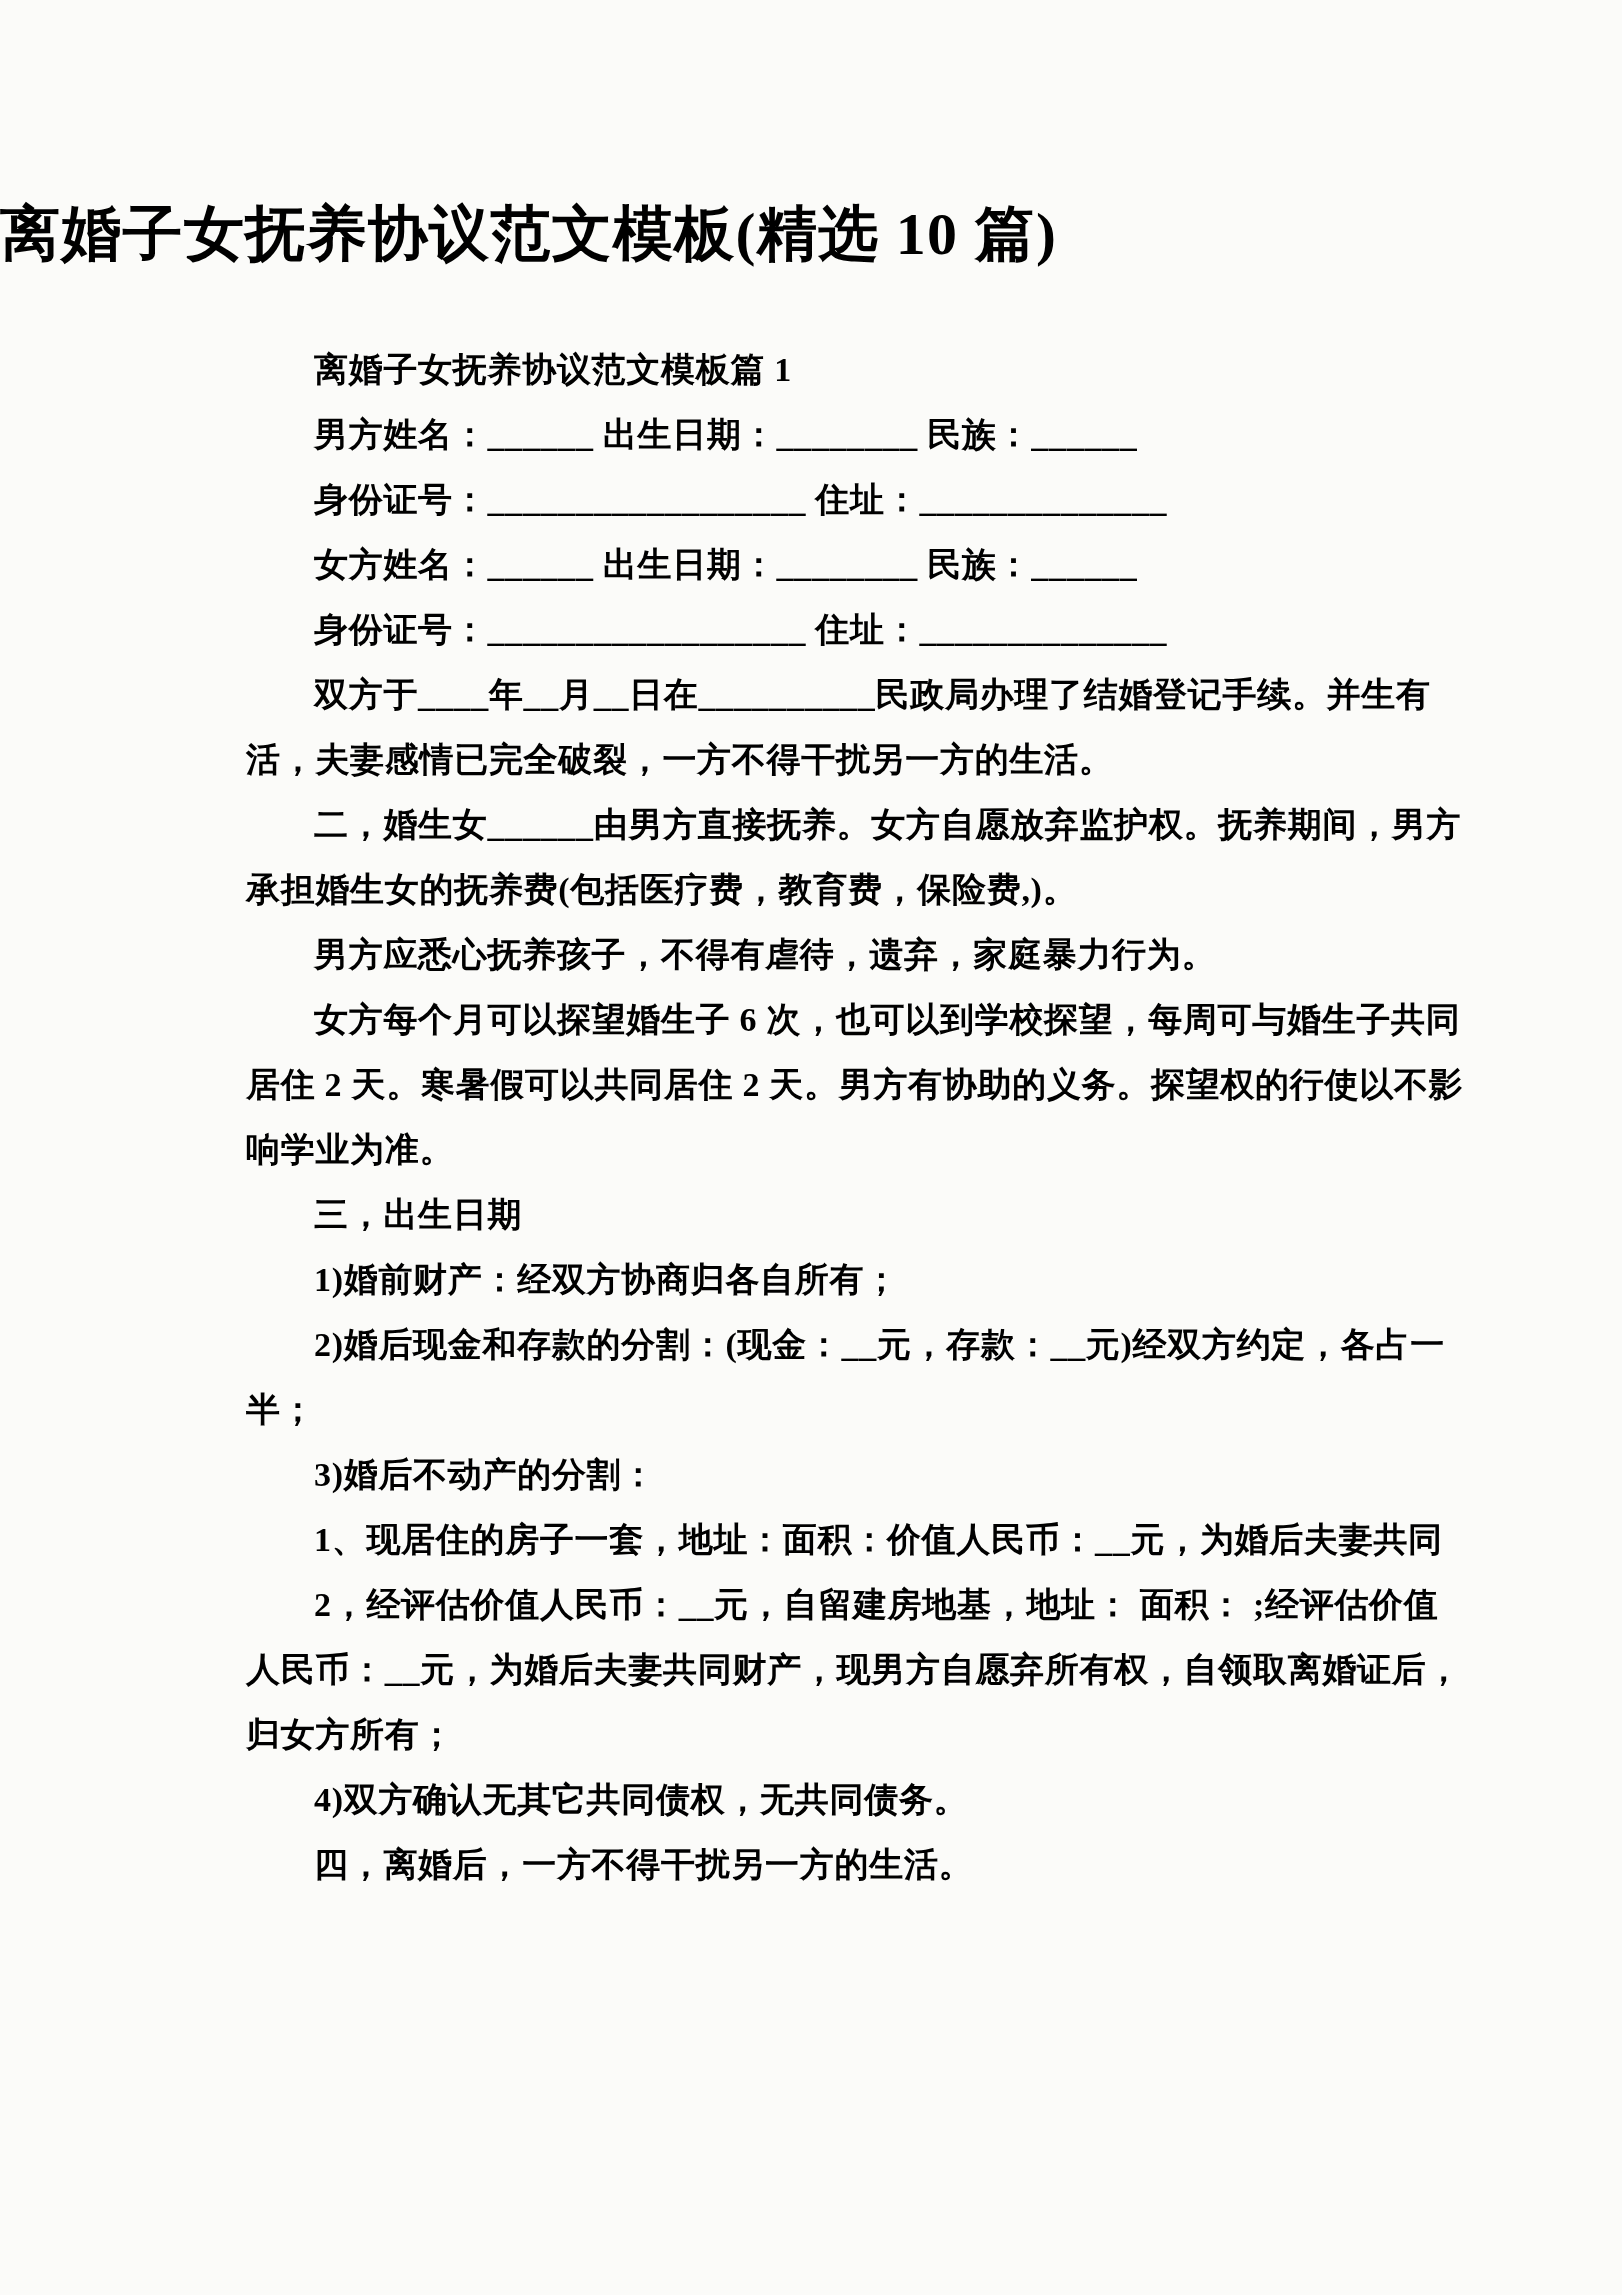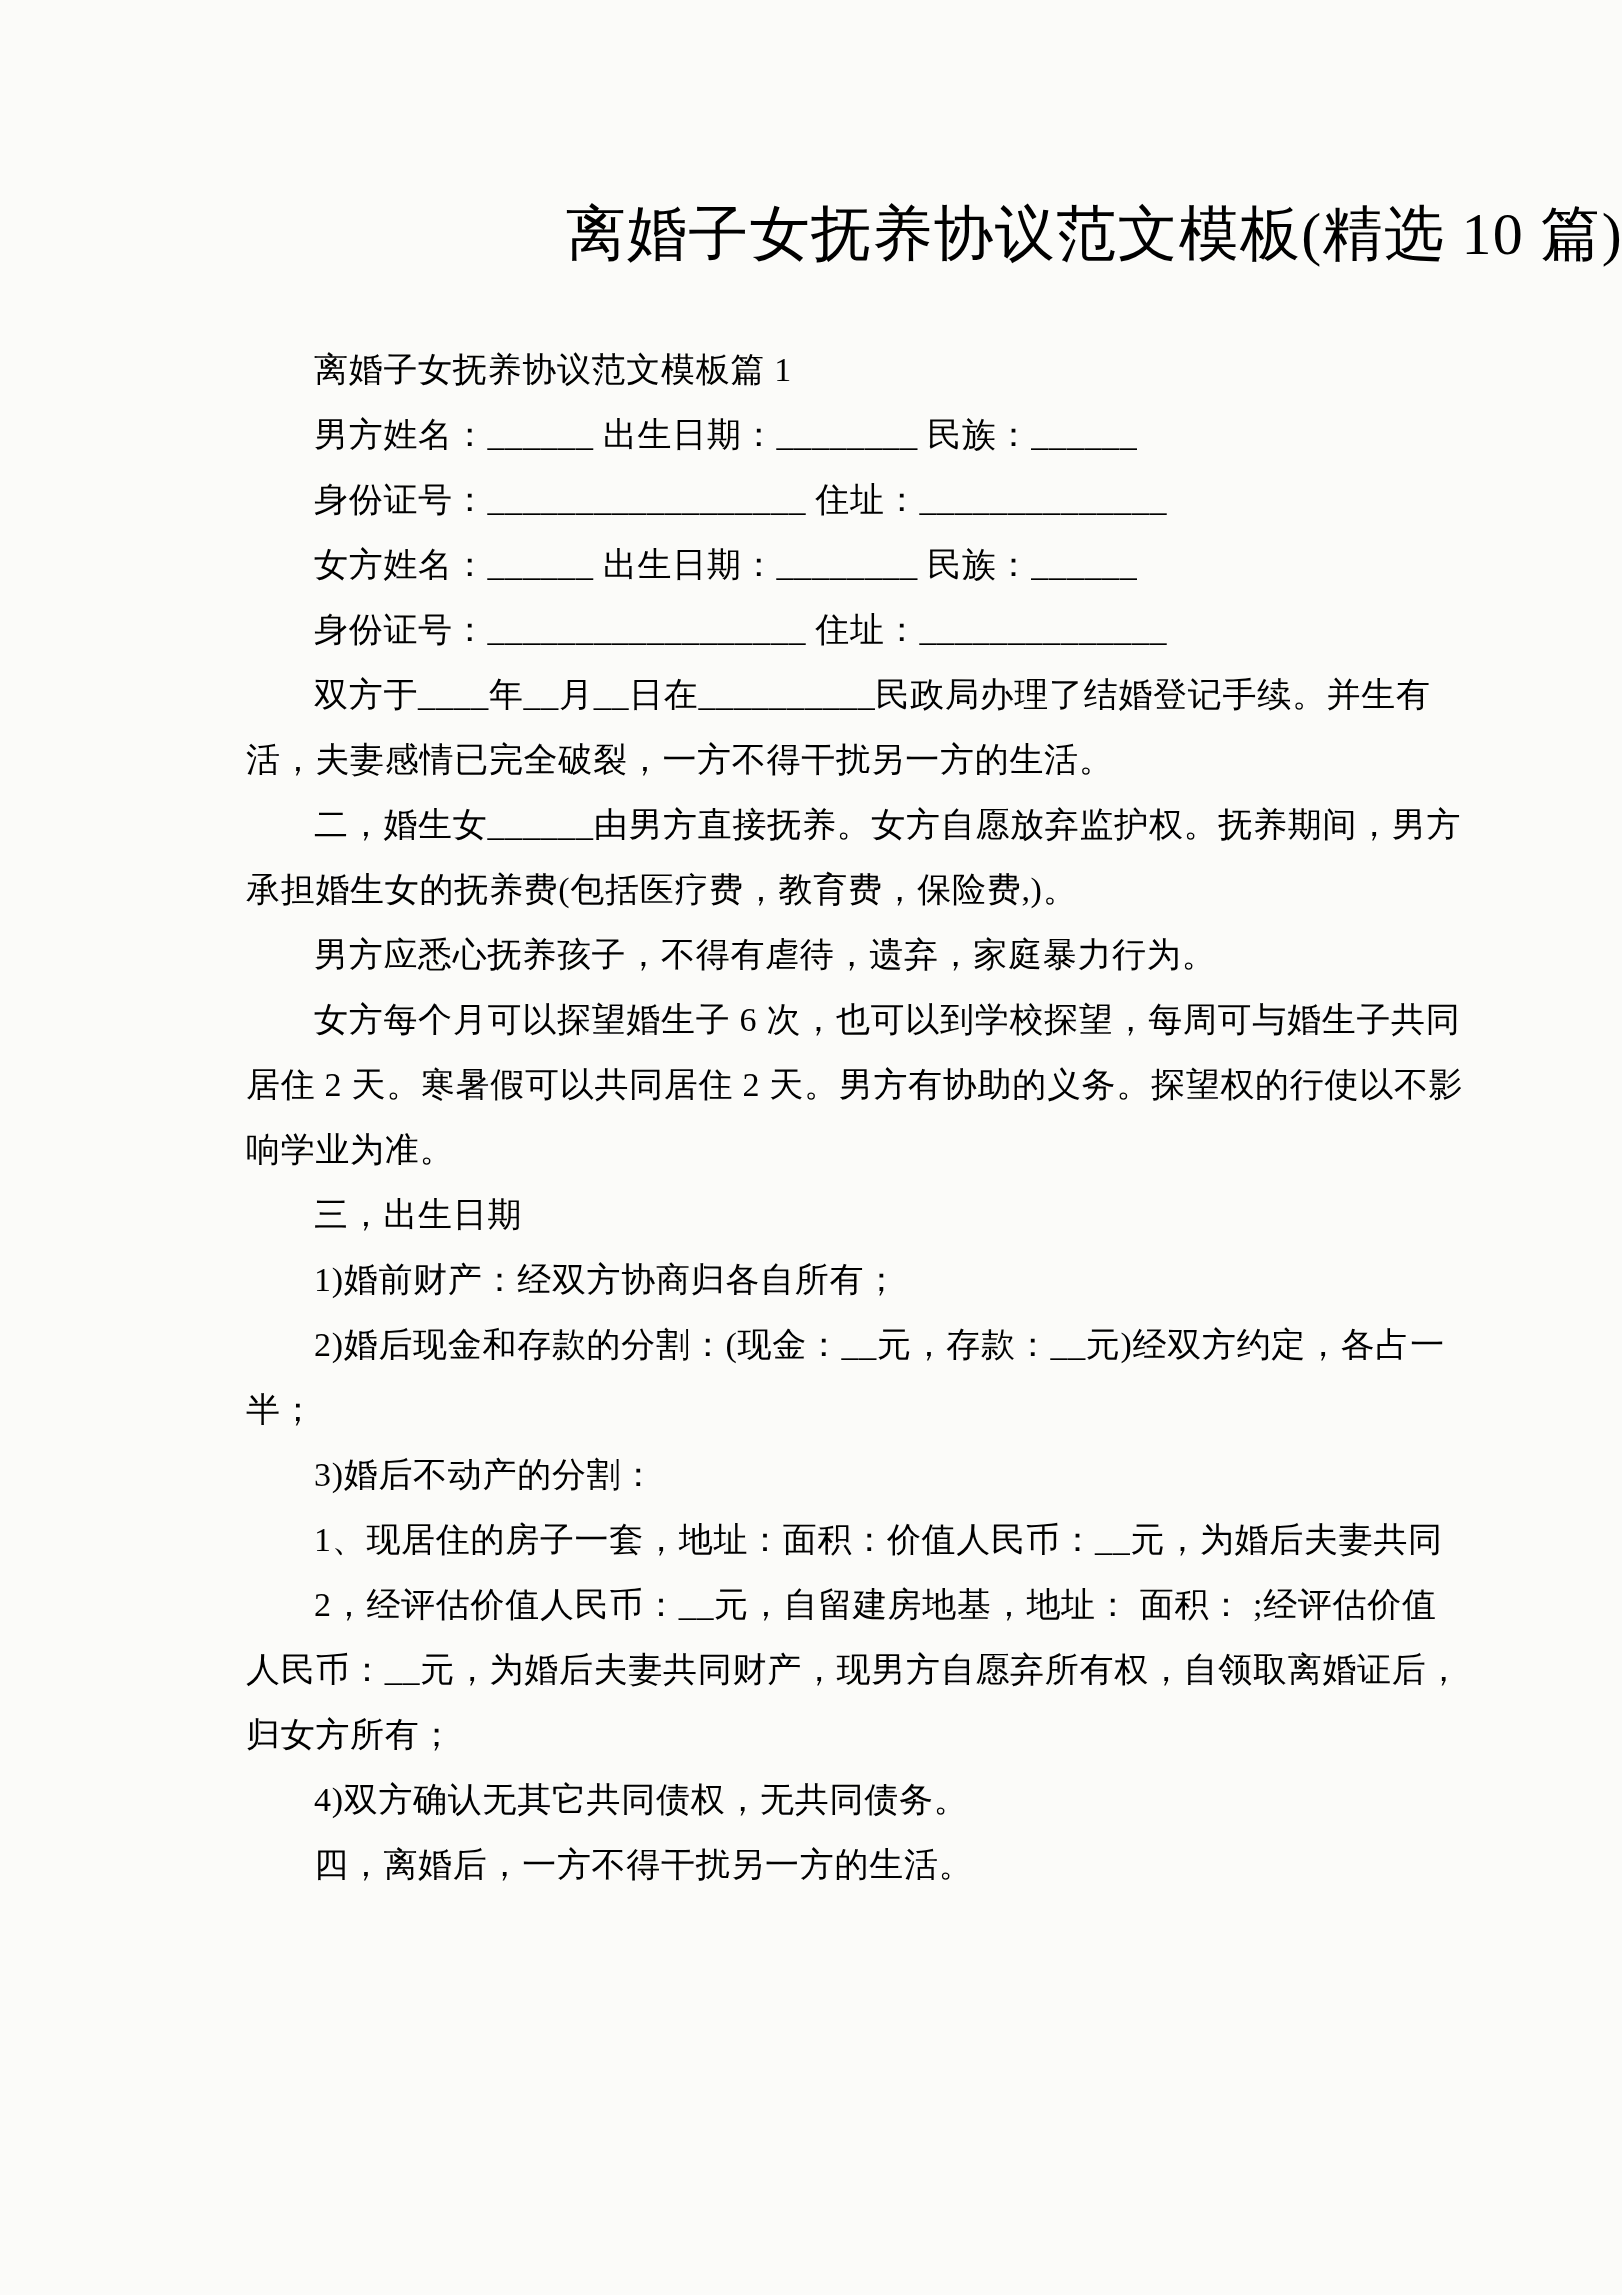--- a/index.html
+++ b/index.html
@@ -15,28 +15,29 @@
     overflow: hidden;
   }
   .page {
     width: 1623px;
     height: 2295px;
     box-sizing: border-box;
   }
   .doc-title {
     margin: 0;
     padding-top: 198px;
-    text-align: right;
+    text-align: left;
     font-size: 60px;
     line-height: 1.2;
-    font-weight: normal;
+    font-weight: bold;
     letter-spacing: 1.3px;
   }
   .content {
     margin: 67px 209px 0 246px;
+    font-weight: bold;
   }
   .content p.line {
     margin: 0;
     font-size: 34px;
     line-height: 65px;
     white-space: nowrap;
     letter-spacing: 0.7px;
   }
   .content p.line.indent {
     text-indent: 68px;

